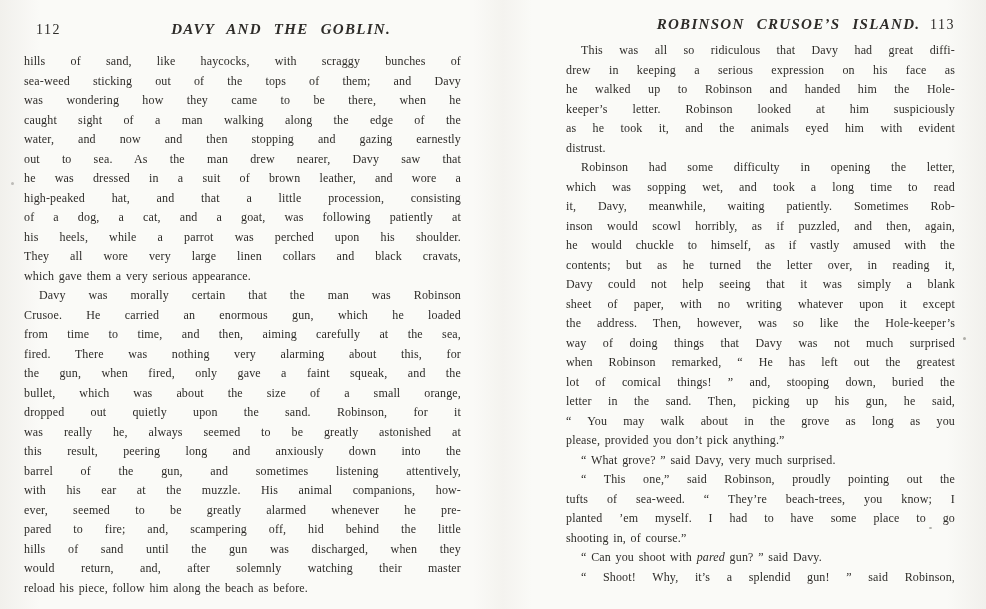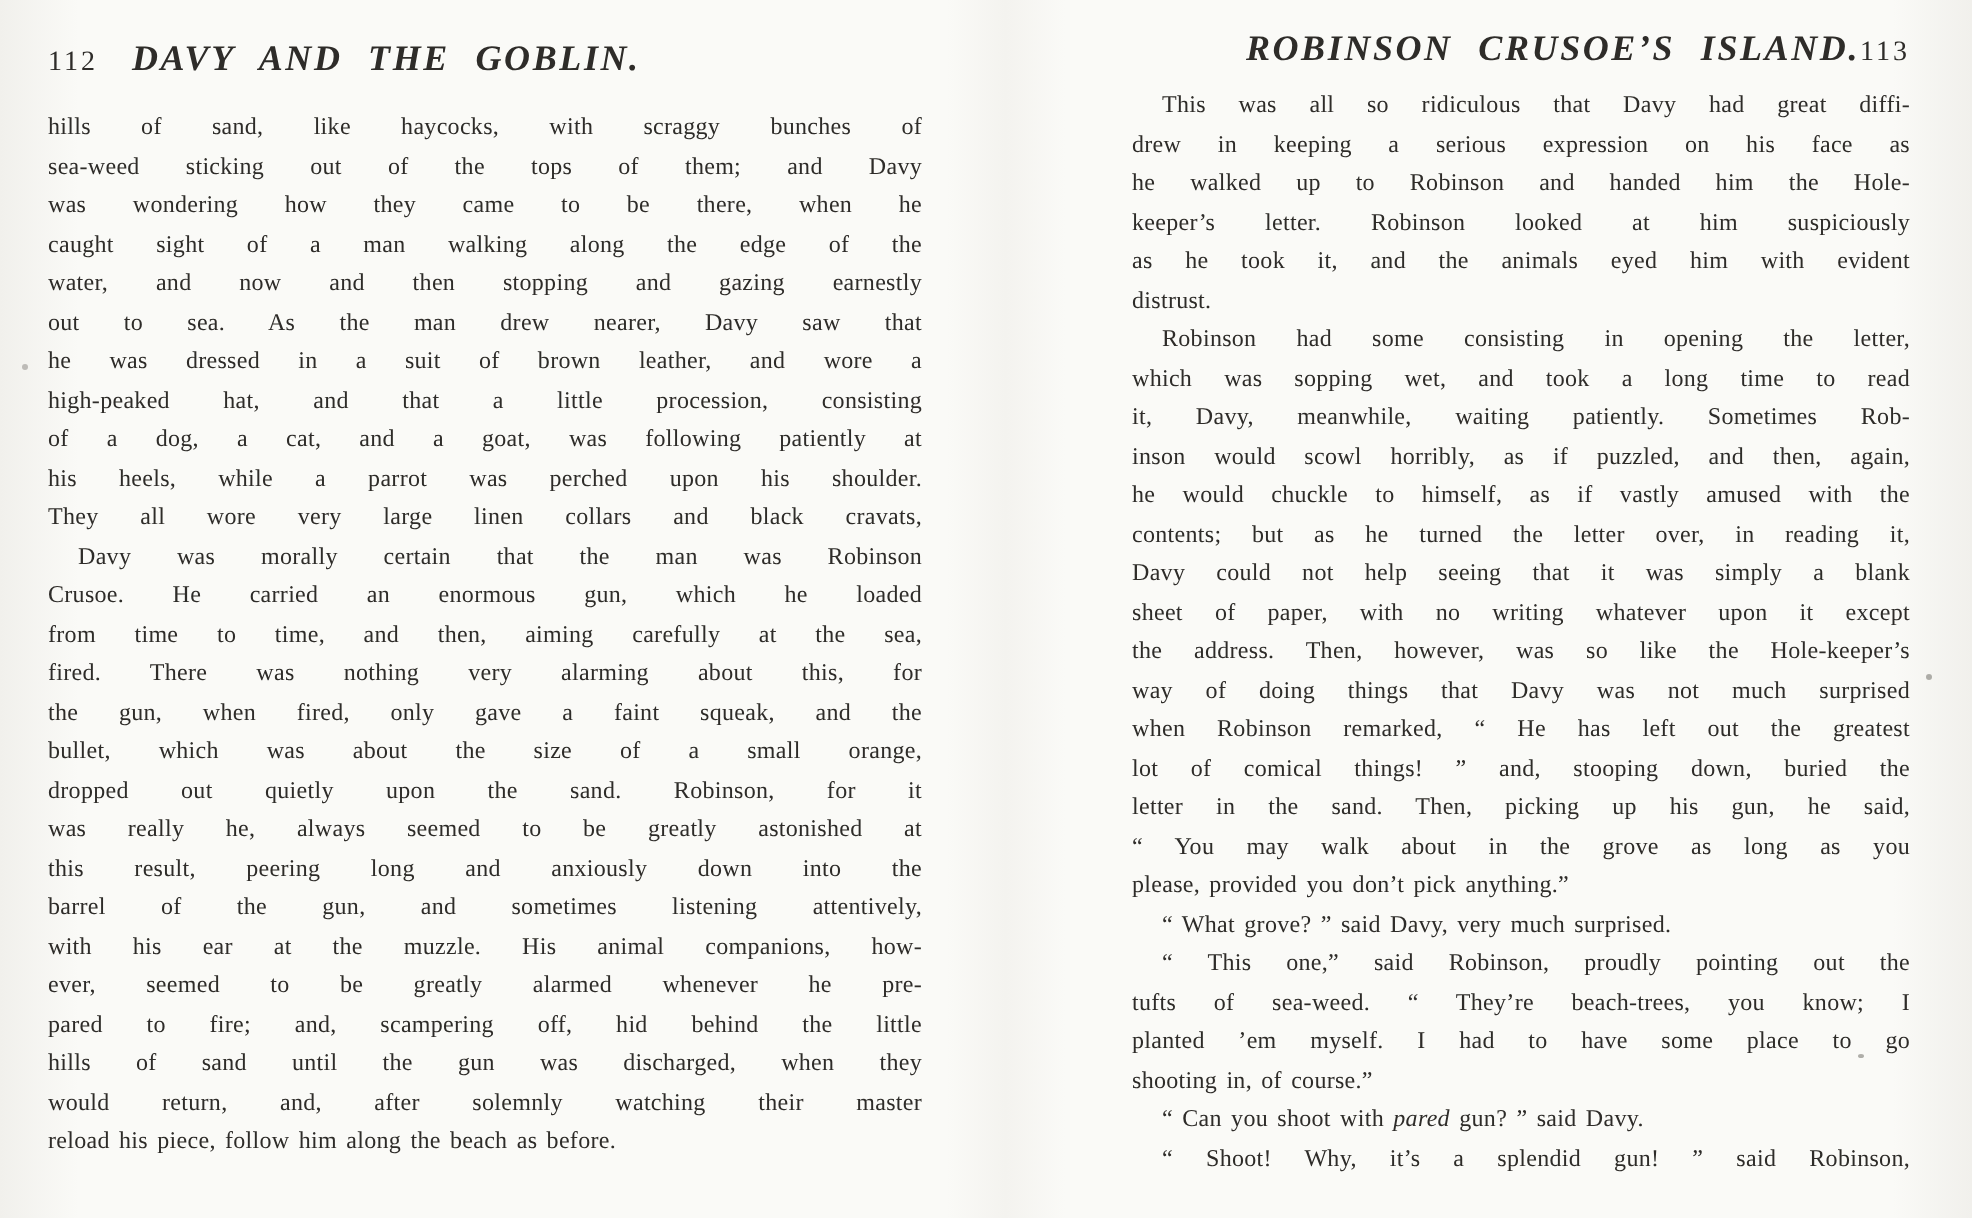--- a/index.html
+++ b/index.html
@@ -18,36 +18,37 @@
     color: var(--ink);
   }
   .page { position: absolute; top: 0; }
   .page.left  { left: 24px;  width: 437px; }
   .page.right { left: 566px; width: 389px; }
 
   .phead {
     display: flex;
     align-items: baseline;
     line-height: 15px;
+    margin-left: 12px;
   }
   .page.left  .phead { margin-top: 22px; }
   .page.right .phead { margin-top: 17px; }
   .pnum {
     width: 42px;
     font-size: 14px;
     letter-spacing: 1.5px;
     white-space: nowrap;
   }
   .page.right .pnum { text-align: right; }
   .rhead {
     flex: 1;
-    text-align: left;
+    text-align: right;
     font-style: italic;
     font-weight: bold;
-    font-size: 18px;
+    font-size: 15px;
     letter-spacing: 1.3px;
     word-spacing: 7px;
     white-space: nowrap;
   }
   .page.left  .rhead { padding-right: 28px; }
   .page.right .rhead { padding-left: 44px; }
 
   .body {
     font-size: 12px;
     line-height: 19.5px;
@@ -92,20 +93,21 @@
         <div class="line"><span>sea-weed sticking out of the tops of them; and Davy</span></div>
         <div class="line"><span>was wondering how they came to be there, when he</span></div>
         <div class="line"><span>caught sight of a man walking along the edge of the</span></div>
         <div class="line"><span>water, and now and then stopping and gazing earnestly</span></div>
         <div class="line"><span>out to sea. As the man drew nearer, Davy saw that</span></div>
         <div class="line"><span>he was dressed in a suit of brown leather, and wore a</span></div>
         <div class="line"><span>high-peaked hat, and that a little procession, consisting</span></div>
         <div class="line"><span>of a dog, a cat, and a goat, was following patiently at</span></div>
         <div class="line"><span>his heels, while a parrot was perched upon his shoulder.</span></div>
         <div class="line"><span>They all wore very large linen collars and black cravats,</span></div>
+        <div class="line noj"><span>which gave them a very serious appearance.</span></div>
         <div class="line indent"><span>Davy was morally certain that the man was Robinson</span></div>
         <div class="line"><span>Crusoe. He carried an enormous gun, which he loaded</span></div>
         <div class="line"><span>from time to time, and then, aiming carefully at the sea,</span></div>
         <div class="line"><span>fired. There was nothing very alarming about this, for</span></div>
         <div class="line"><span>the gun, when fired, only gave a faint squeak, and the</span></div>
         <div class="line"><span>bullet, which was about the size of a small orange,</span></div>
         <div class="line"><span>dropped out quietly upon the sand. Robinson, for it</span></div>
         <div class="line"><span>was really he, always seemed to be greatly astonished at</span></div>
         <div class="line"><span>this result, peering long and anxiously down into the</span></div>
         <div class="line"><span>barrel of the gun, and sometimes listening attentively,</span></div>
@@ -124,21 +126,21 @@
       <span class="rhead">ROBINSON CRUSOE’S ISLAND.</span>
       <span class="pnum">113</span>
     </header>
     <div class="body">
         <div class="line indent"><span>This was all so ridiculous that Davy had great diffi-</span></div>
         <div class="line"><span>drew in keeping a serious expression on his face as</span></div>
         <div class="line"><span>he walked up to Robinson and handed him the Hole-</span></div>
         <div class="line"><span>keeper’s letter. Robinson looked at him suspiciously</span></div>
         <div class="line"><span>as he took it, and the animals eyed him with evident</span></div>
         <div class="line noj"><span>distrust.</span></div>
-        <div class="line indent"><span>Robinson had some consisting in opening the letter,</span></div>
+        <div class="line indent"><span>Robinson had some difficulty in opening the letter,</span></div>
         <div class="line"><span>which was sopping wet, and took a long time to read</span></div>
         <div class="line"><span>it, Davy, meanwhile, waiting patiently. Sometimes Rob-</span></div>
         <div class="line"><span>inson would scowl horribly, as if puzzled, and then, again,</span></div>
         <div class="line"><span>he would chuckle to himself, as if vastly amused with the</span></div>
         <div class="line"><span>contents; but as he turned the letter over, in reading it,</span></div>
         <div class="line"><span>Davy could not help seeing that it was simply a blank</span></div>
         <div class="line"><span>sheet of paper, with no writing whatever upon it except</span></div>
         <div class="line"><span>the address. Then, however, was so like the Hole-keeper’s</span></div>
         <div class="line"><span>way of doing things that Davy was not much surprised</span></div>
         <div class="line"><span>when Robinson remarked, “ He has left out the greatest</span></div>

